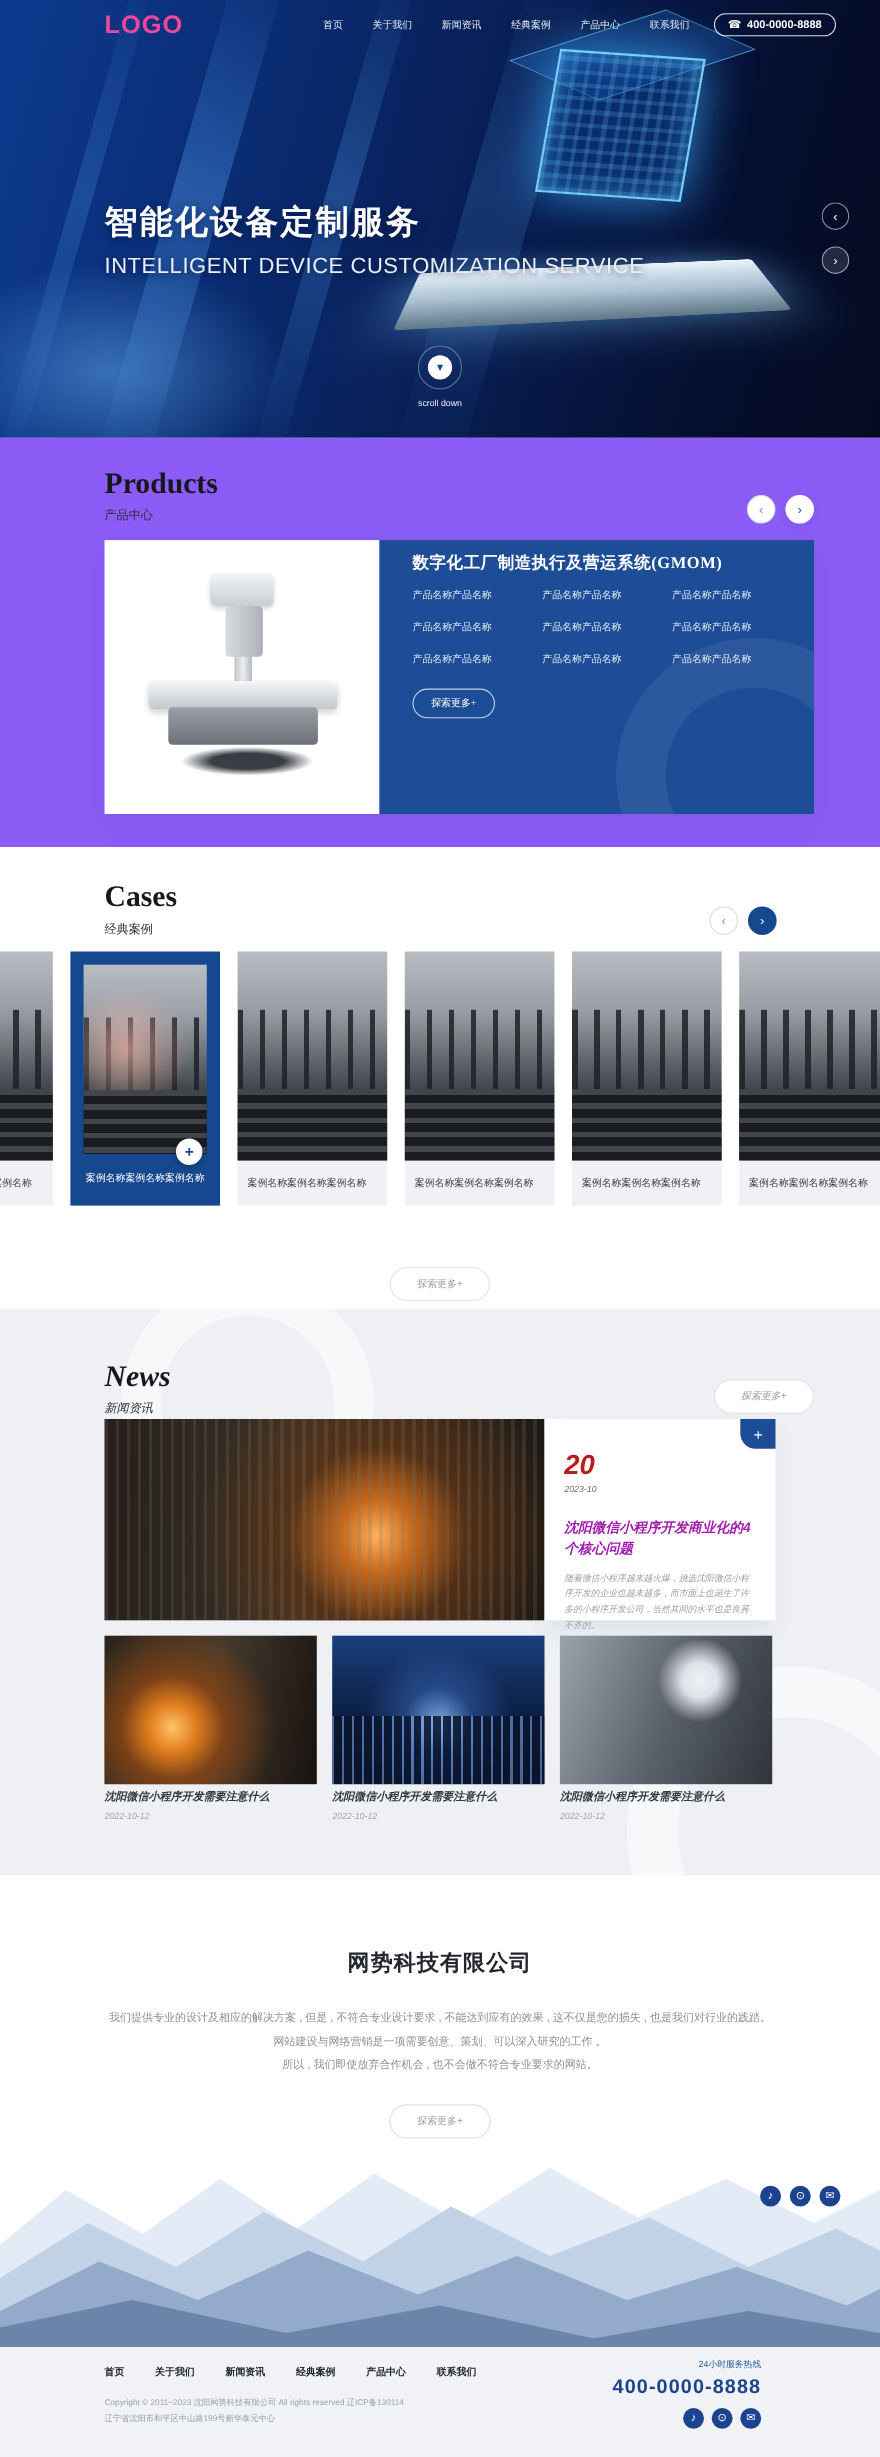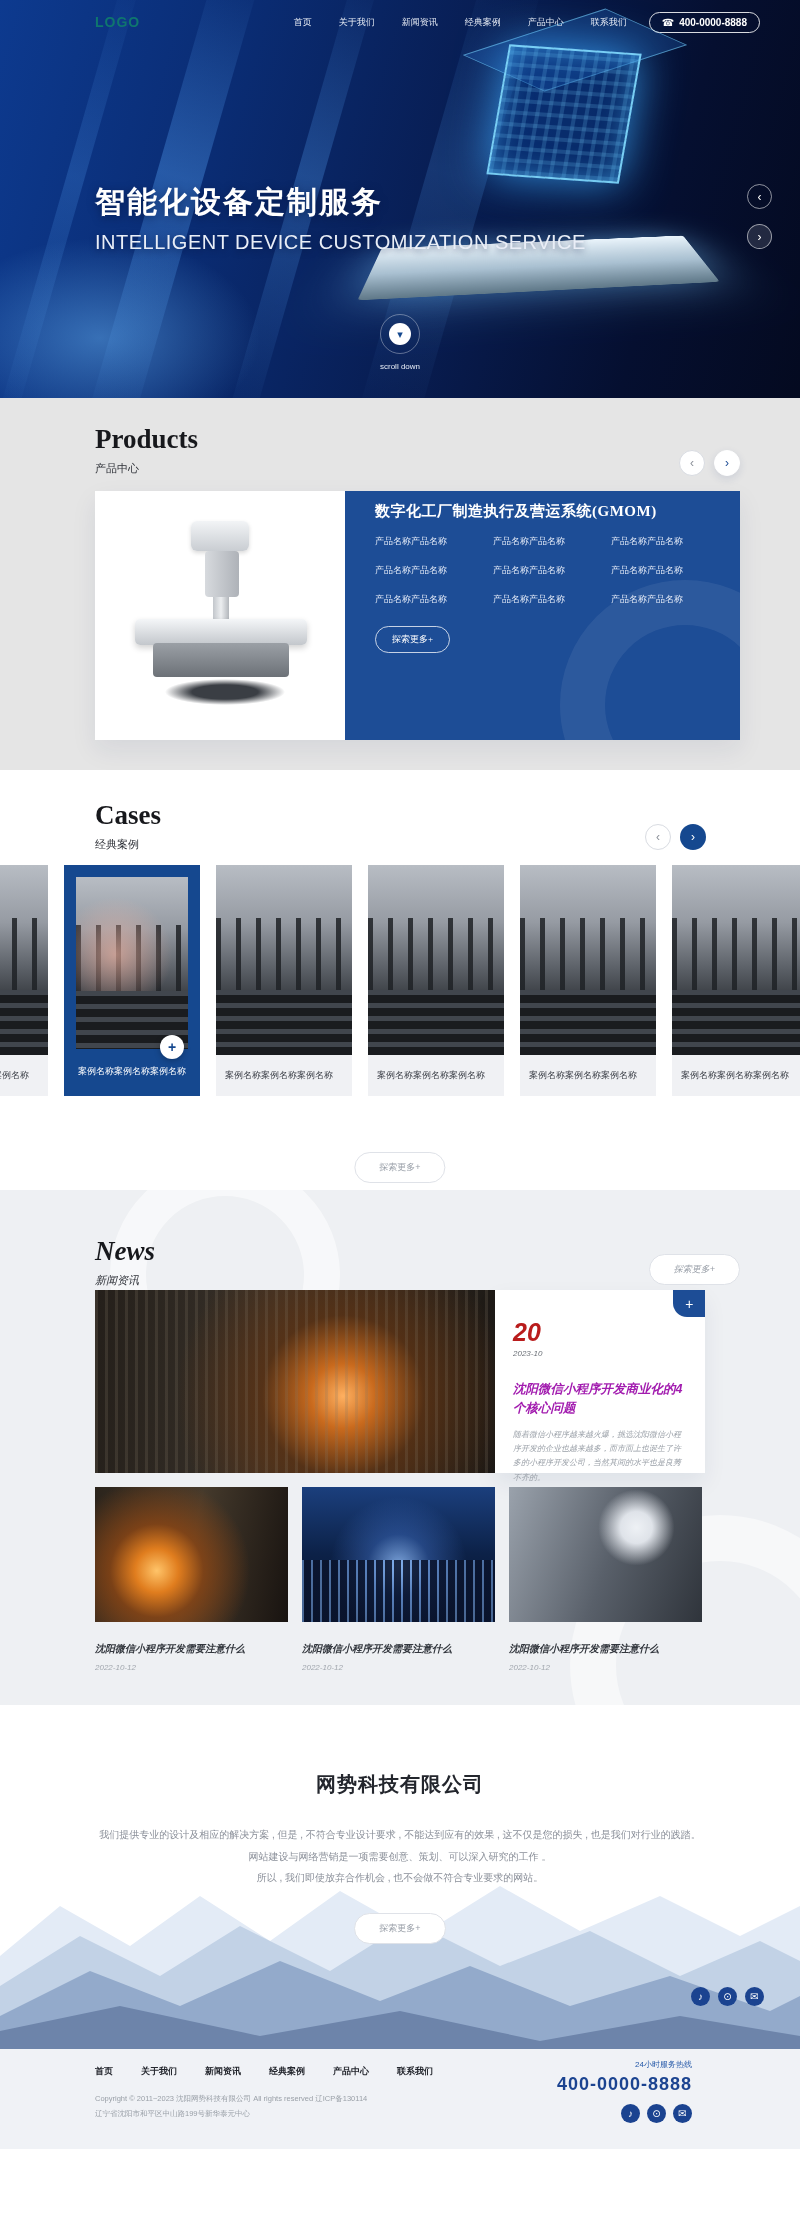--- a/index.html
+++ b/index.html
@@ -2,21 +2,21 @@
 <html><head>
 <meta charset="utf-8">
 <style>
   * { margin:0; padding:0; box-sizing:border-box; }
   body { font-family:"Liberation Sans","DejaVu Sans",sans-serif; background:#fff; }
   .page { width:800px; position:relative; margin:0 auto; overflow:hidden; }
 
   
   .header { position:absolute; top:0; left:0; width:800px; height:44px; z-index:20;
             display:flex; align-items:center; padding:0 40px 0 95px; }
-  .logo { color:#0f766e; font-size:14px; font-weight:bold; letter-spacing:1px; }
+  .logo { color:#ec4899; font-size:23px; font-weight:bold; letter-spacing:1px; }
   .nav { display:flex; gap:27px; margin-left:auto; }
   .nav a { color:#e7ecf5; font-size:9px; text-decoration:none; white-space:nowrap; }
   .phone-pill { margin-left:22px; display:flex; align-items:center; gap:5px;
                 border:1px solid rgba(255,255,255,.85); border-radius:12px;
                 padding:4px 12px; color:#fff; font-size:10px; font-weight:bold; cursor:pointer; }
 
   
   .hero { position:relative; height:398px; overflow:hidden;
           background:linear-gradient(105deg,#0d3a8f 0%,#0a2c73 28%,#081d52 55%,#050f30 80%,#040a20 100%); }
   .beam { position:absolute; top:-40px; height:480px; width:46px; transform:rotate(16deg);
@@ -59,21 +59,21 @@
   .sec-head-cn { font-size:11px; color:#2c2f36; margin-top:6px; }
   .nav-circle { width:26px; height:26px; border-radius:50%; display:flex; align-items:center;
                 justify-content:center; font-size:12px; cursor:pointer; }
   .nav-circle.outline { background:#fff; border:1px solid #d9dce2; color:#8a8f98; }
   .nav-circle.blue-arrow { background:#fff; border:1px solid #fff; color:#1d4d96; box-shadow:0 3px 8px rgba(30,60,120,.12); }
   .nav-circle.solid { background:#15488f; color:#fff; }
   .pill-btn { display:inline-block; border:1px solid #dfe2e8; border-radius:16px; background:#fff;
               color:#9aa0a9; font-size:9px; padding:8px 24px; cursor:pointer; }
 
   
-  .sec-products { position:relative; height:372px; background:#e5e5e5; overflow:hidden; }
+  .sec-products { position:relative; height:372px; background:#8b5cf6; overflow:hidden; }
   .sp-head { position:absolute; left:95px; top:26px; }
   .sp-arrows { position:absolute; right:60px; top:52px; display:flex; gap:9px; }
   .product-card { position:absolute; left:95px; top:93px; width:645px; height:249px; display:flex;
                   box-shadow:0 10px 24px rgba(20,40,90,.08); }
   .pc-img { width:250px; background:#fff; position:relative; overflow:hidden; }
   .pc-blue { width:395px; background:#1d4d96; position:relative; overflow:hidden;
              padding:11px 30px; color:#fff;font-family:Liberation Serif, serif; }
   .pc-ring { position:absolute; right:-70px; bottom:-90px; width:250px; height:250px; border-radius:50%;
              border:45px solid rgba(255,255,255,.07); }
   .pc-title { font-size:15px; font-weight:bold; letter-spacing:.5px; }
@@ -143,25 +143,25 @@
       radial-gradient(circle at 32% 62%,#ffc469 0%,#e07d1e 14%,rgba(140,70,20,.8) 30%,rgba(32,24,15,0) 60%),
       linear-gradient(100deg,#2b241c 0%,#453a2c 50%,#181310 100%); }
   .ni-img.city { background:
       radial-gradient(circle at 50% 58%,rgba(150,195,255,.8) 0%,rgba(70,120,210,.4) 25%,rgba(10,25,60,0) 55%),
       linear-gradient(180deg,#1b3f7d 0%,#0c2147 50%,#061028 100%); }
   .ni-img.city::before { content:""; position:absolute; left:0; right:0; bottom:0; height:46%;
       background:repeating-linear-gradient(90deg,rgba(140,190,255,.5) 0 2px,rgba(10,20,45,.85) 2px 9px); }
   .ni-img.worker { background:
       radial-gradient(circle at 66% 30%,#eef1f5 0%,#dfe3e9 10%,rgba(130,140,150,0) 24%),
       linear-gradient(110deg,#9aa2ac 0%,#59606a 52%,#2f343b 100%); }
-  .ni-title { margin-top:20px; font-size:10px; font-weight:bold; color:#33373e; }
+  .ni-title { margin-top:4px; font-size:10px; font-weight:bold; color:#33373e; }
   .ni-date { margin-top:7px; font-size:8px; color:#a2a7ae; }
 
   
-  .sec-company { position:relative; height:344px; background:#fff; overflow:hidden; text-align:center; }
+  .sec-company { position:relative; height:429px; background:#fff; overflow:hidden; text-align:center; }
   .co-title { padding-top:66px; font-size:20px; font-weight:bold; color:#23262d; letter-spacing:1px; }
   .co-lines { margin-top:26px; font-size:10px; color:#8a8f99; line-height:2.15; }
   .co-more { margin-top:24px; position:relative; z-index:3; }
   .mountain { position:absolute; left:0; bottom:0; width:800px; height:215px; }
   .co-social { position:absolute; right:36px; top:282px; display:flex; gap:8px; z-index:4; }
   .soc { width:19px; height:19px; border-radius:50%; background:#1b4390; color:#fff; font-size:10px;
          display:flex; align-items:center; justify-content:center; cursor:pointer; }
 
   
   .footer { position:relative; height:100px; background:#f0f2f6; }

